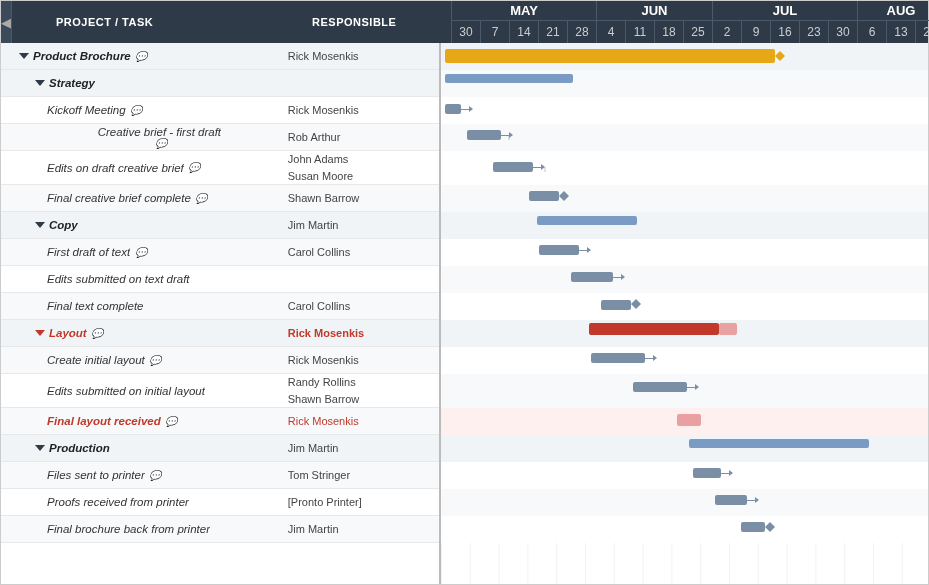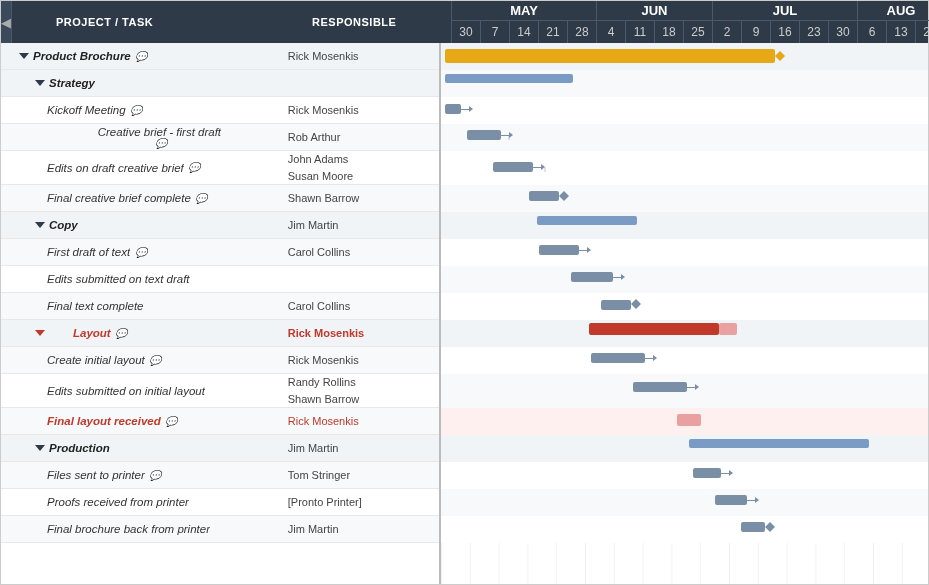--- a/index.html
+++ b/index.html
@@ -169,21 +169,21 @@
       <div class="task-row">
         <div class="task-name-cell" style="padding-left:46px;">
           <span class="task-name">Final text complete</span>
         </div>
         <div class="responsible-cell">Carol Collins</div>
       </div>
 
       <div class="task-row group-row" style="background:#f0f4f7;">
         <div class="task-name-cell indent-2">
           <span class="triangle triangle-down-red"></span>
-          <span class="task-name subgroup" style="color:#c0392b;margin-left:24px;">Layout</span>
+          <span class="task-name subgroup" style="color:#c0392b;">Layout</span>
           <span class="comment-icon">💬</span>
         </div>
         <div class="responsible-cell" style="color:#c0392b;font-weight:bold;">Rick Mosenkis</div>
       </div>
 
       <div class="task-row">
         <div class="task-name-cell" style="padding-left:46px;">
           <span class="task-name">Create initial layout</span>
           <span class="comment-icon">💬</span>
         </div>

